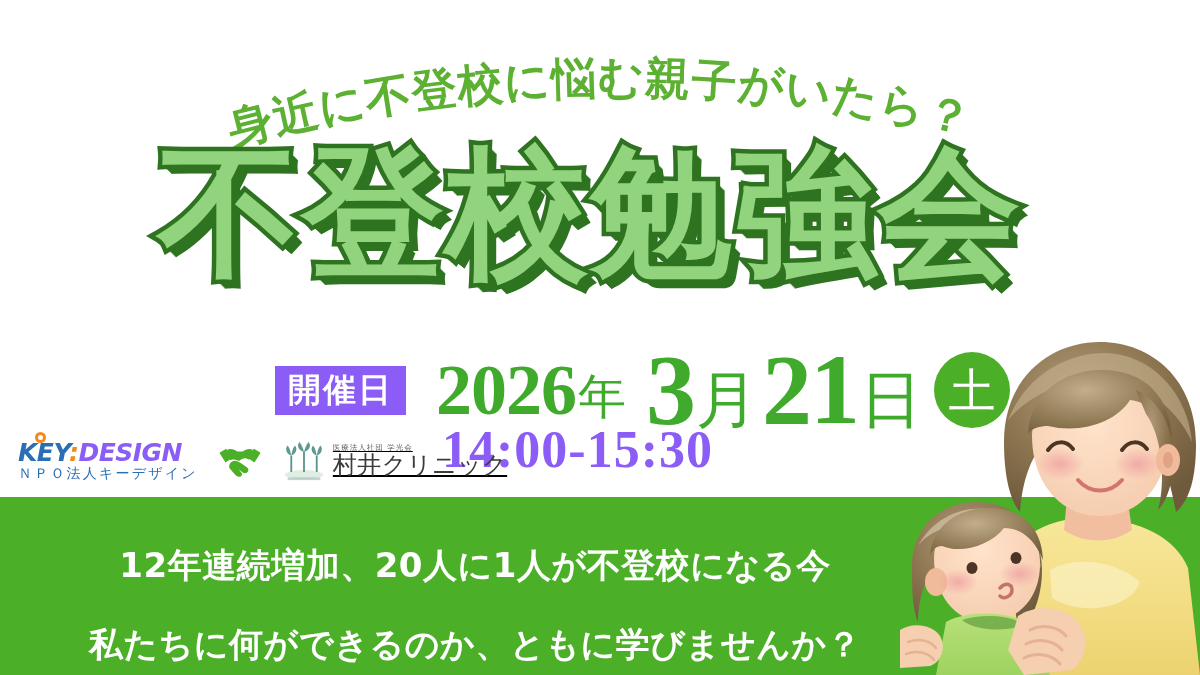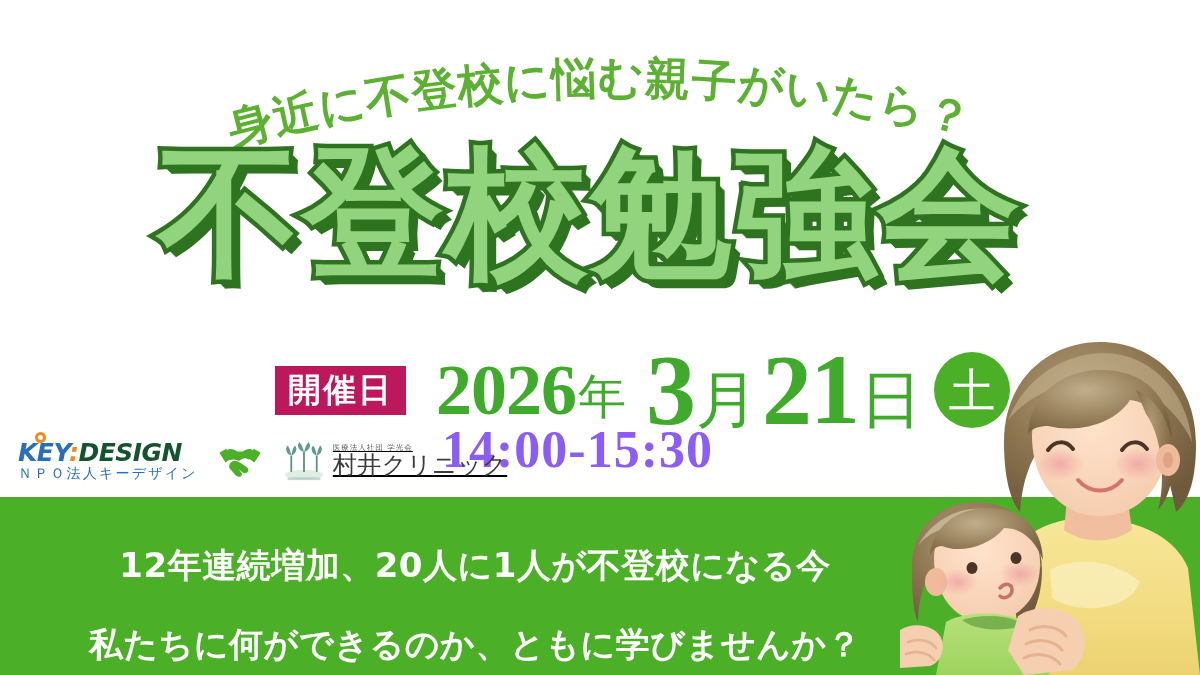--- a/index.html
+++ b/index.html
@@ -72,21 +72,21 @@
     left: 0;
     top: 340px;
     width: 1010px;
     display: flex;
     align-items: center;
     justify-content: flex-end;
     gap: 0px;
     padding-right: 0px;
   }
   .date-badge {
-    background: #be185d;
+    background: #8b5cf6;
     color: #ffffff;
     font-family: "DejaVu Sans", "Liberation Sans", sans-serif;
     font-size: 33px;
     font-weight: 700;
     letter-spacing: 2px;
     padding: 7px 13px 9px 13px;
     line-height: 1;
     margin-right: 30px;
   }
   .date-num-big {
@@ -173,21 +173,21 @@
     font-size: 25px;
     font-weight: 700;
     font-style: italic;
     color: #2a6fb5;
     letter-spacing: -0.5px;
     position: relative;
     display: inline-block;
   }
   .keydesign .kd-key { color: #2a6fb5; }
   .keydesign .kd-colon { color: #f08a1c; }
-  .keydesign .kd-design { color: #14532d; font-style: italic; }
+  .keydesign .kd-design { color: #8b5cf6; font-style: italic; }
   .kd-keyhole {
     position: absolute;
     left: 17px;
     top: -8px;
     width: 11px;
     height: 11px;
     border: 3px solid #f08a1c;
     border-radius: 50%;
     box-sizing: border-box;
   }

